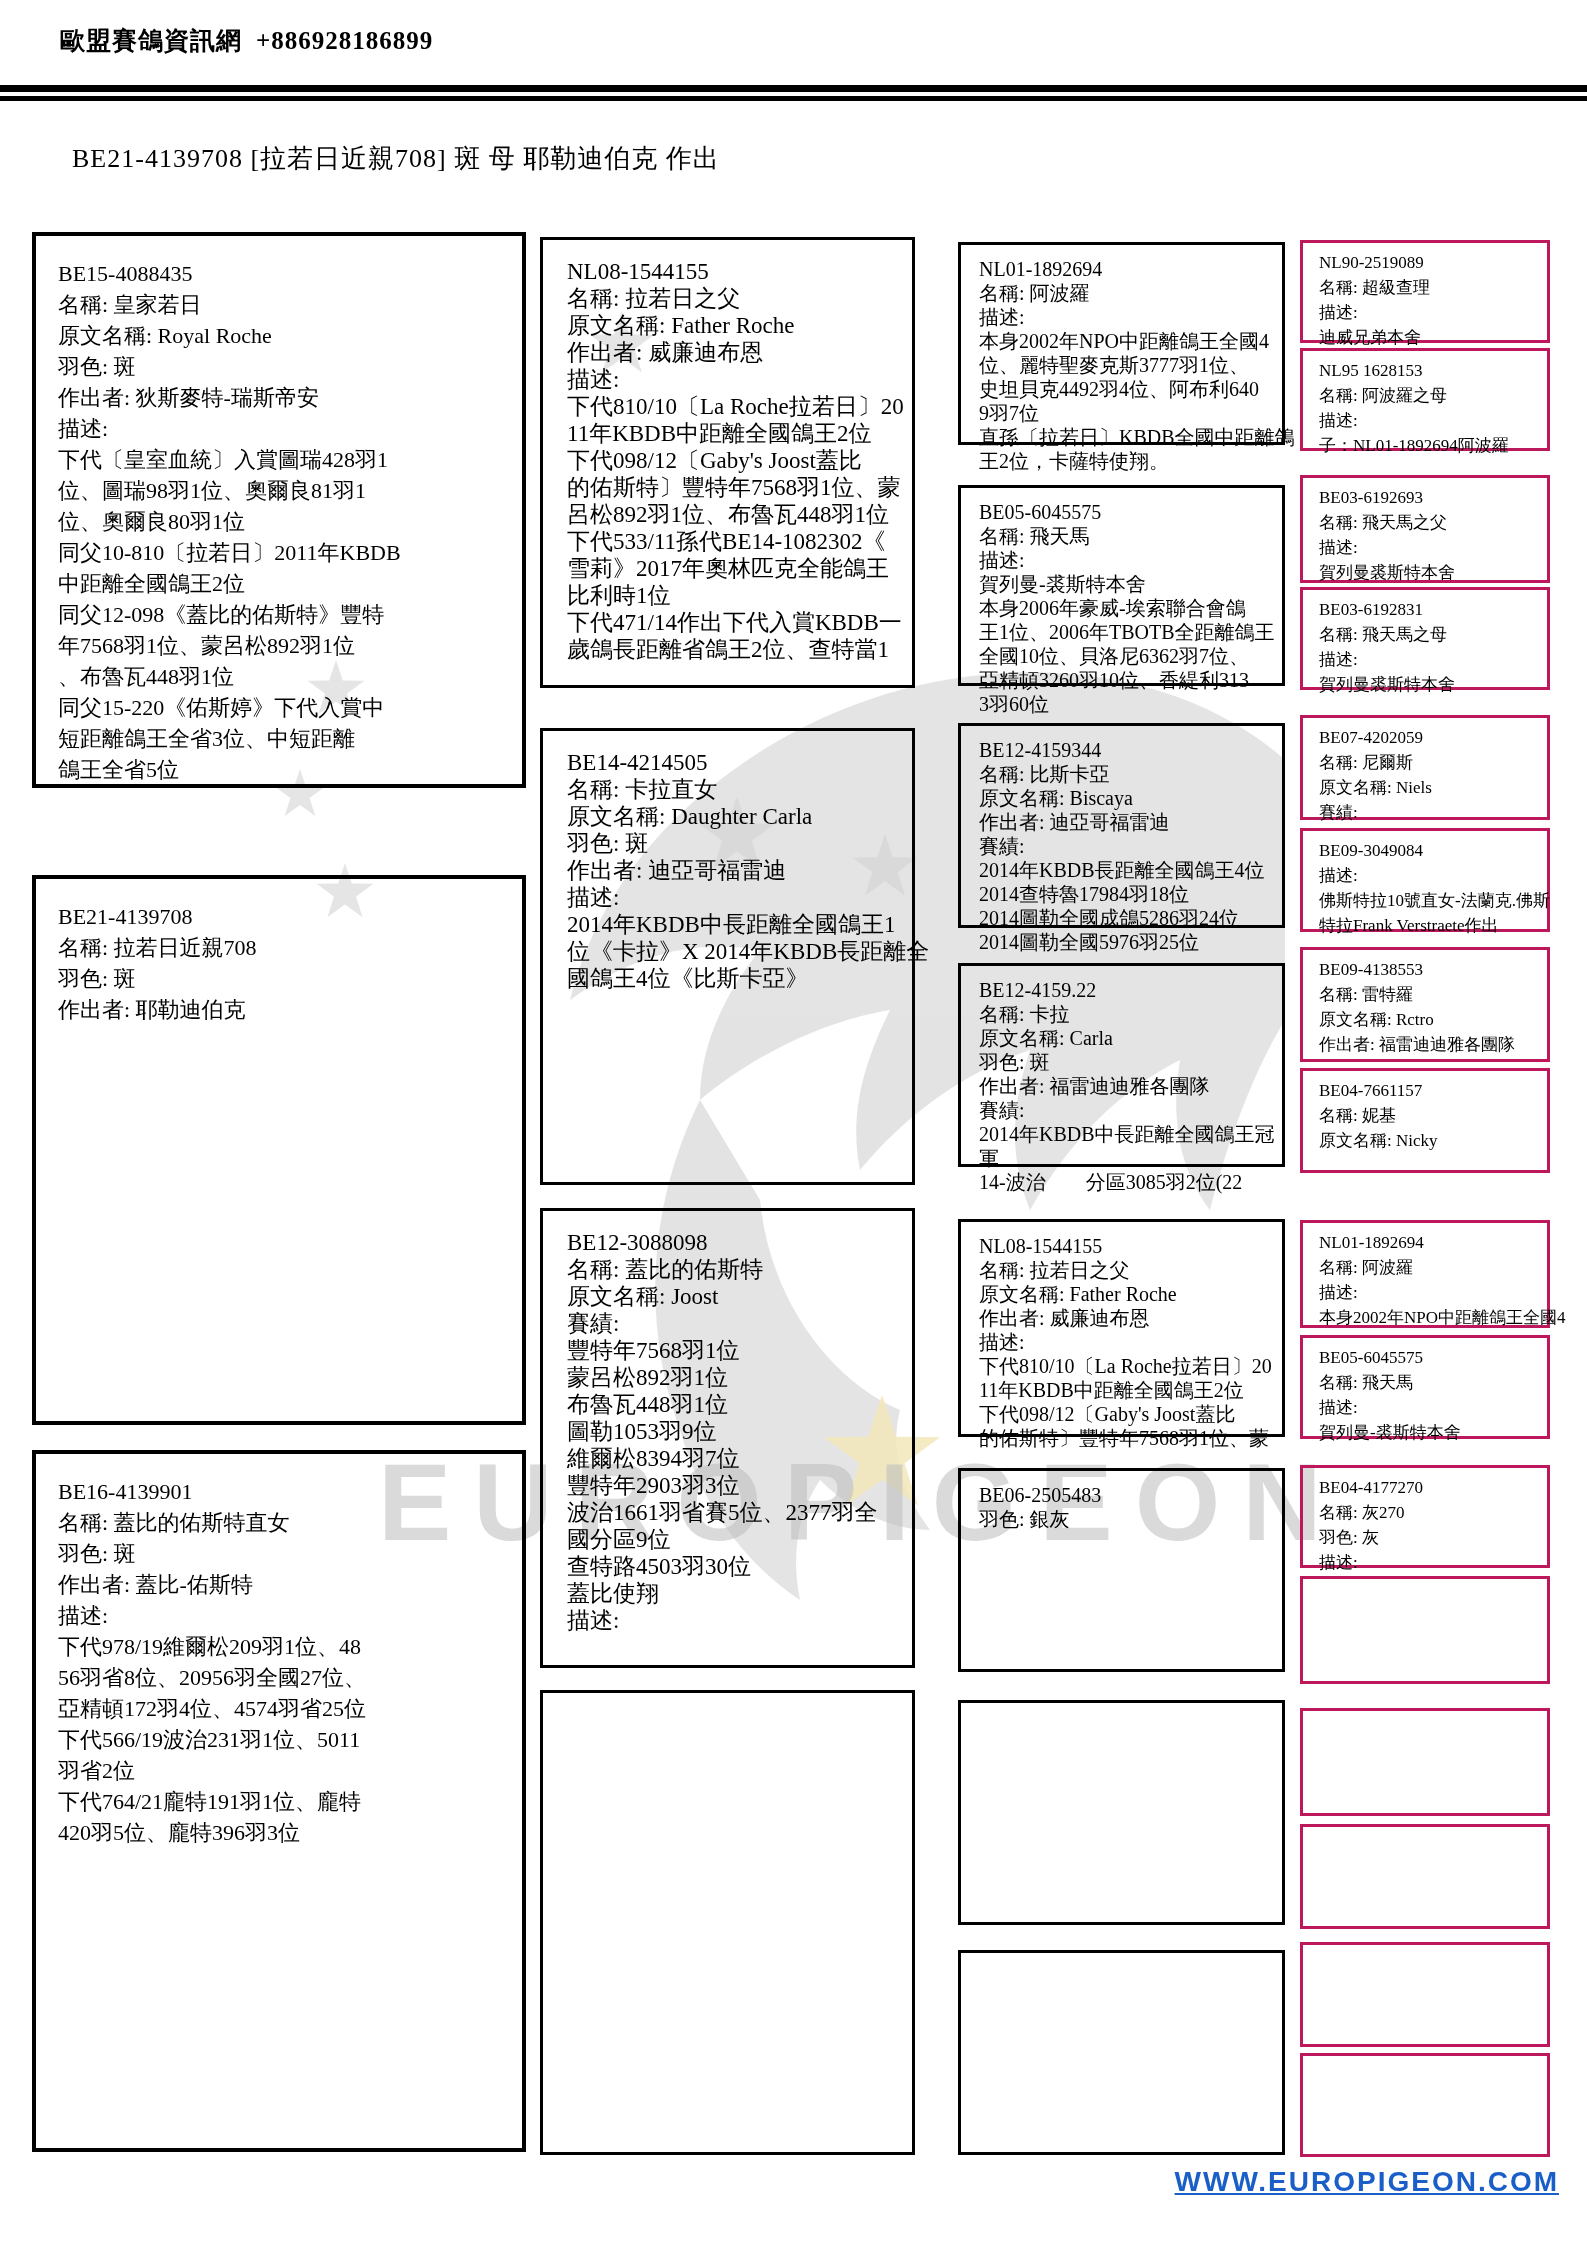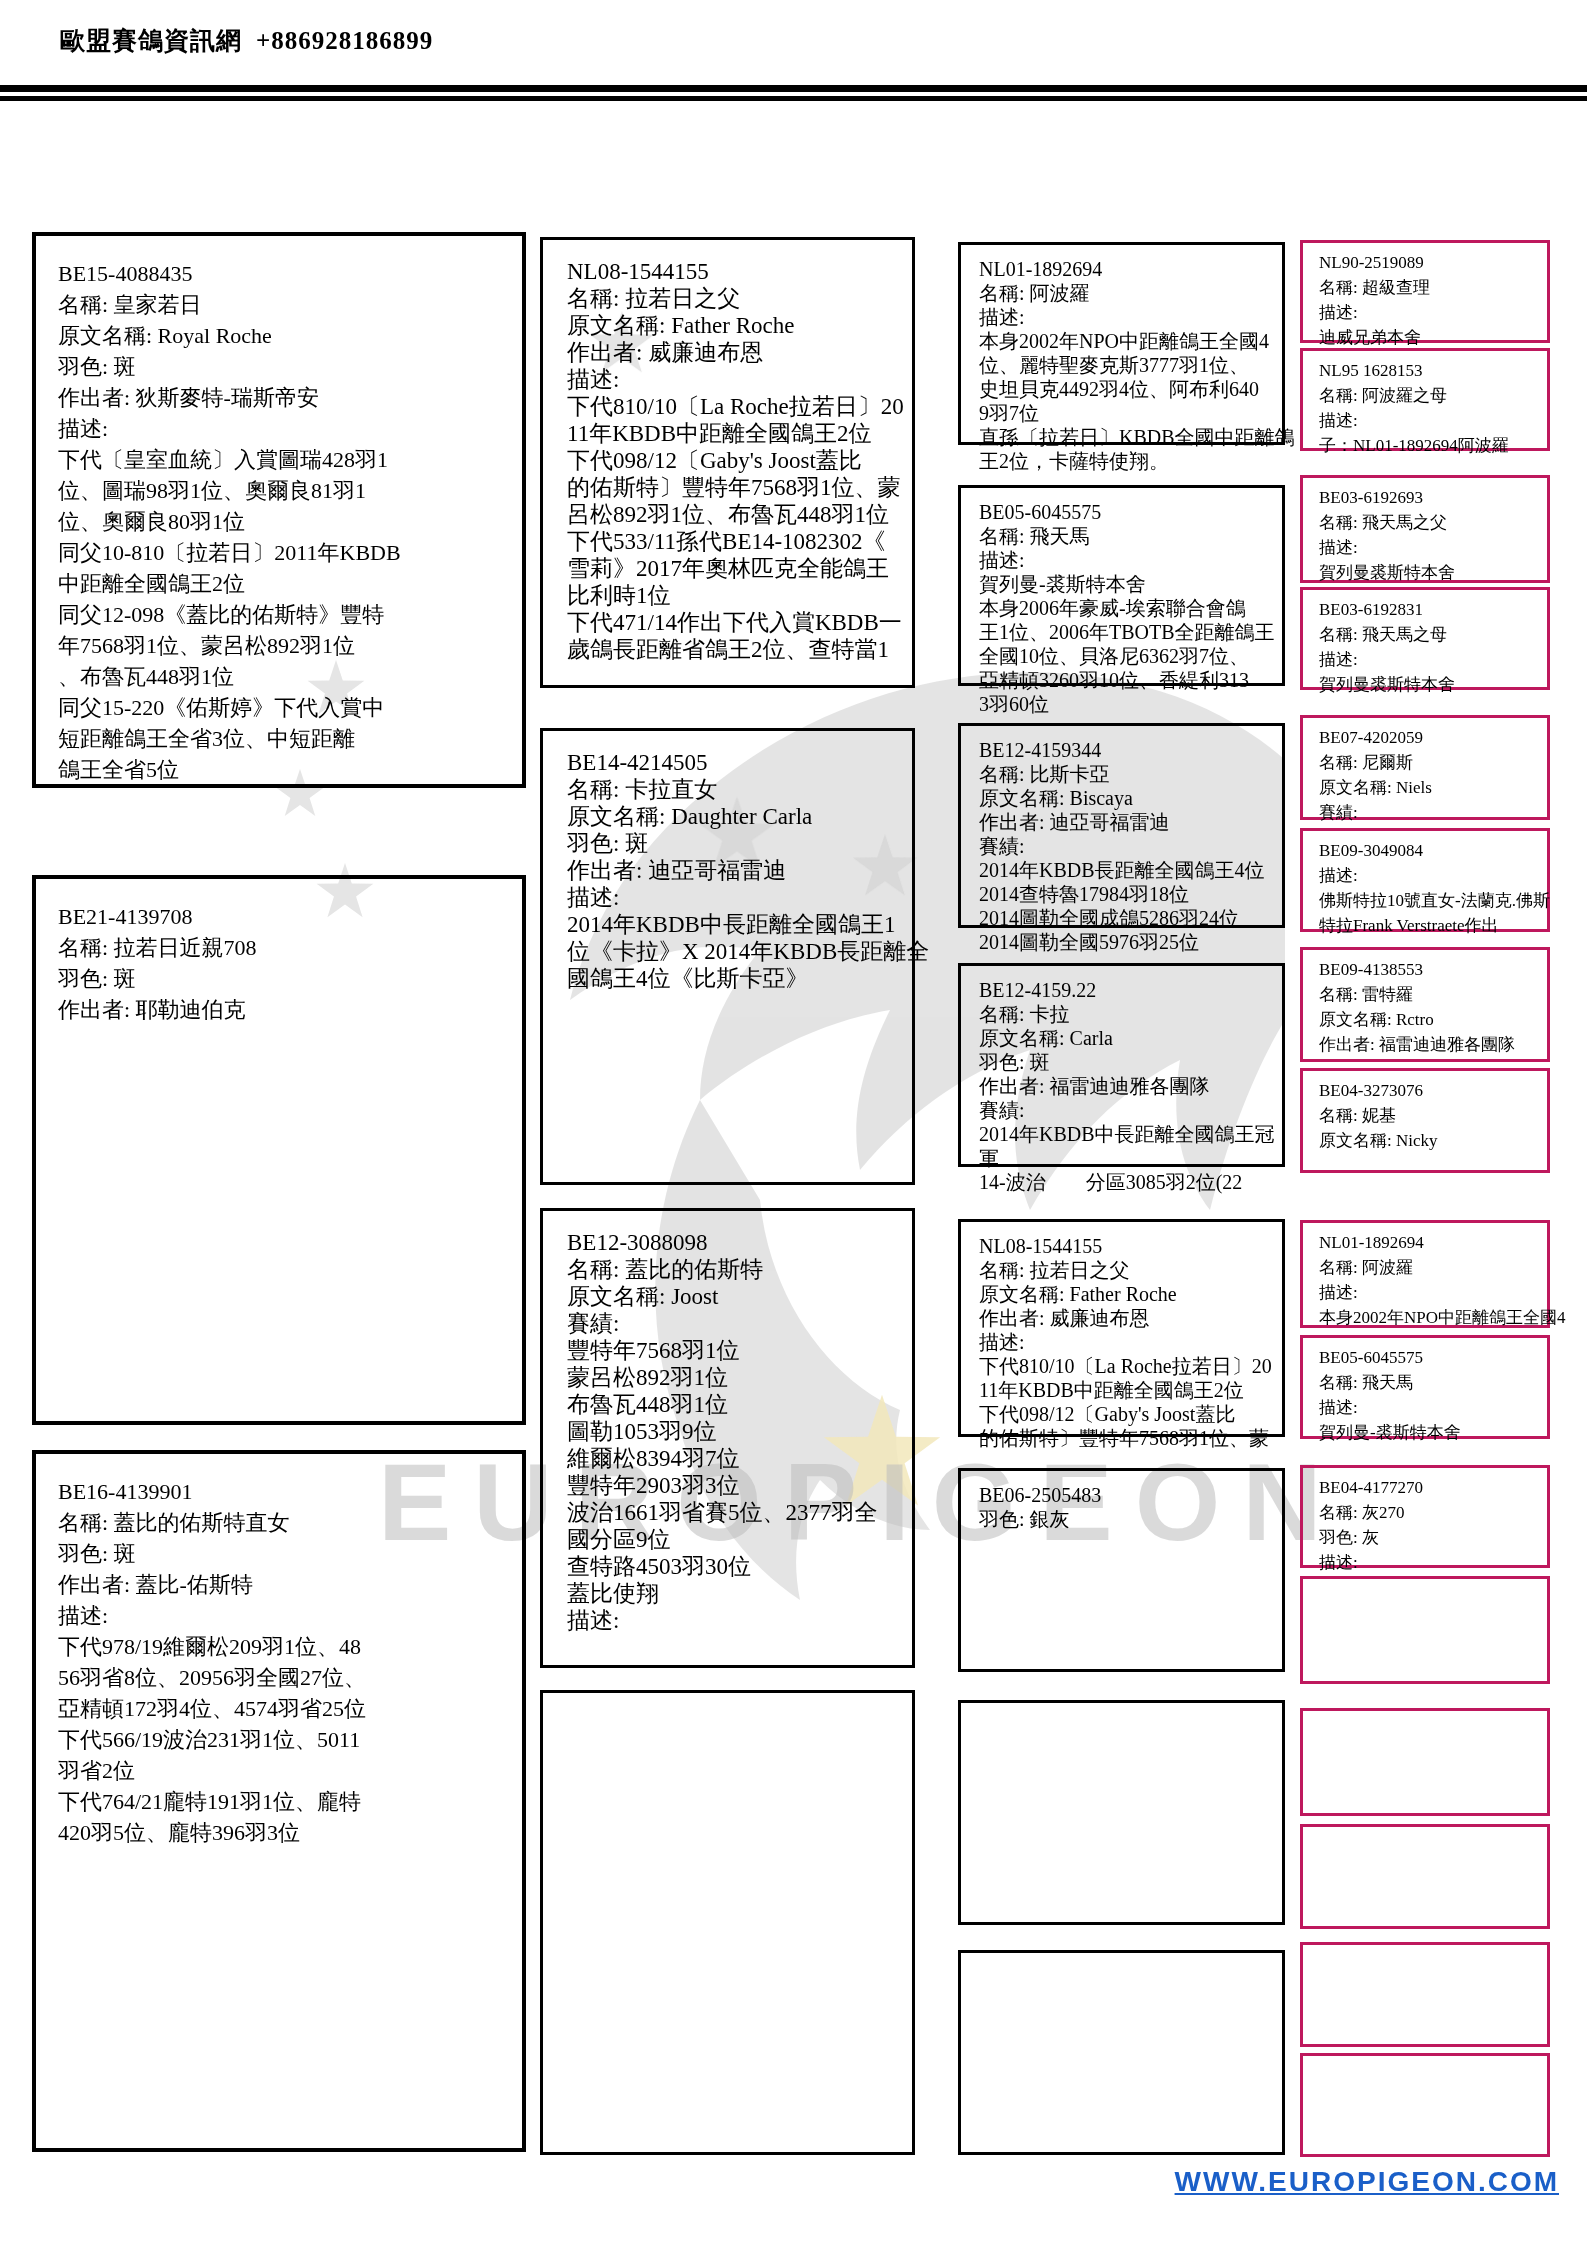--- a/index.html
+++ b/index.html
@@ -57,20 +57,21 @@
         <use href="#star" transform="translate(737,836) scale(1.1)"></use>
       </g>
       <use href="#star" transform="translate(882,1456) scale(1.7)" fill="#f2e7bb" opacity="0.85"></use>
     </svg>
     <div class="wm-text">EUROPIGEON</div>
   </div>
 
   <div class="hdr"><span>歐盟賽鴿資訊網</span><span class="phone">+886928186899</span></div>
   <div class="rule1"></div>
   <div class="rule2"></div>
+  <div class="title">BE21-4139708 [拉若日近親708] 斑 母 耶勒迪伯克 作出</div>
 
   <div class="box c1" style="left:32px;top:232px;width:494px;height:556px">
       <div class="txt">BE15-4088435
 名稱: 皇家若日
 原文名稱: Royal Roche
 羽色: 斑
 作出者: 狄斯麥特-瑞斯帝安
 描述:
 下代〔皇室血統〕入賞圖瑞428羽1
 位、圖瑞98羽1位、奧爾良81羽1
@@ -256,21 +257,21 @@
 佛斯特拉10號直女-法蘭克.佛斯
 特拉Frank Verstraete作出</div>
     </div>
   <div class="box c4" style="left:1300px;top:947px;width:250px;height:115px">
       <div class="txt">BE09-4138553
 名稱: 雷特羅
 原文名稱: Rctro
 作出者: 福雷迪迪雅各團隊</div>
     </div>
   <div class="box c4" style="left:1300px;top:1068px;width:250px;height:105px">
-      <div class="txt">BE04-3273076
+      <div class="txt">BE04-7661157
 名稱: 妮基
 原文名稱: Nicky</div>
     </div>
   <div class="box c4" style="left:1300px;top:1220px;width:250px;height:108px">
       <div class="txt">NL01-1892694
 名稱: 阿波羅
 描述:
 本身2002年NPO中距離鴿王全國4</div>
     </div>
   <div class="box c4" style="left:1300px;top:1335px;width:250px;height:104px">

